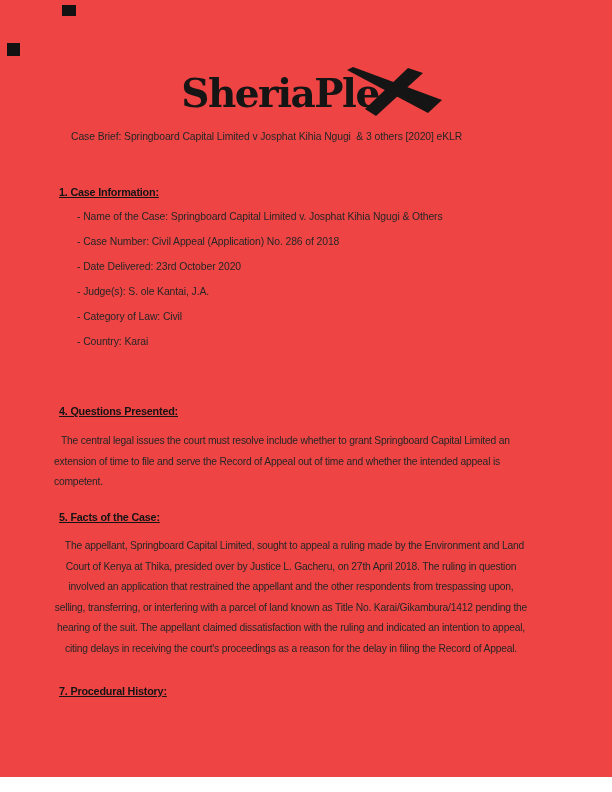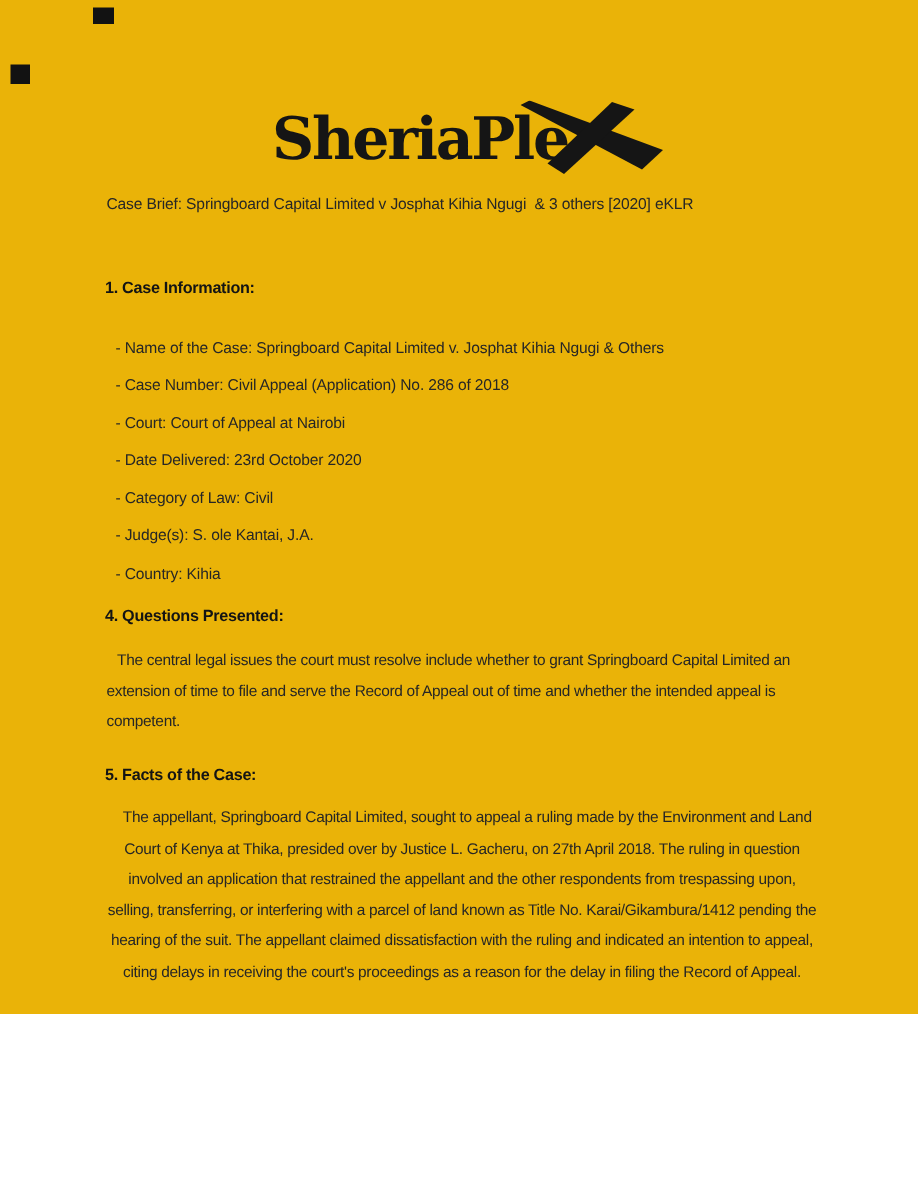--- a/index.html
+++ b/index.html
@@ -1,20 +1,20 @@
 <!DOCTYPE html>
 <html><head>
 <meta charset="utf-8">
 <style>
   html, body { margin: 0; padding: 0; background: #ffffff; }
   .page {
     position: relative;
     width: 612px;
-    height: 676px;
-    background: #eab308;
+    height: 777px;
+    background: #ef4444;
     overflow: hidden;
     font-family: "Liberation Sans", sans-serif;
     color: #2a2a2a;
   }
   .artifact-mark {
     position: absolute;
     background: #121212;
   }
   .mark-1 { left: 62px; top: 5px;  width: 14px; height: 11px; }
   .mark-2 { left: 7px;  top: 43px; width: 13px; height: 13px; }
@@ -49,45 +49,45 @@
     left: 71px; top: 130px;
     font-size: 10.4px;
     letter-spacing: -0.1px;
     line-height: 14px;
     white-space: pre;
     color: #262626;
     text-align: center;
   }
   .sec-heading {
     position: absolute;
-    left: 70px;
+    left: 59px;
     font-size: 10.8px;
     font-weight: bold;
     letter-spacing: -0.2px;
     line-height: 14px;
     color: #141414;
+    text-decoration: underline;
   }
   .h1 { top: 185px; }
   .h2 { top: 404px; }
   .h3 { top: 510px; }
   .h4 { top: 684px; }
 
   .case-items {
     position: absolute;
     left: 77px; top: 204px;
     width: 470px;
     font-size: 10.4px;
     letter-spacing: -0.1px;
     line-height: 25.1px;
     color: #262626;
-    margin-top: 16px;
   }
   .para {
     position: absolute;
-    left: 71px;
+    left: 54px;
     width: 474px;
     font-size: 10.3px;
     letter-spacing: -0.2px;
     line-height: 20.6px;
     text-indent: 7px;
     text-align: left;
     color: #262626;
   }
   .p2 { top: 431px; }
   .p3 { top: 536px; text-align: center; }
@@ -110,25 +110,24 @@
     </div>
   </div>
 
   <div class="doc-title">Case Brief: Springboard Capital Limited v Josphat Kihia Ngugi  &amp; 3 others [2020] eKLR</div>
 
   <div class="sec-heading h1">1. Case Information:</div>
 
   <div class="case-items">
     <div>- Name of the Case: Springboard Capital Limited v. Josphat Kihia Ngugi &amp; Others</div>
     <div>- Case Number: Civil Appeal (Application) No. 286 of 2018</div>
-    <div>- Court: Court of Appeal at Nairobi</div>
     <div>- Date Delivered: 23rd October 2020</div>
+    <div>- Judge(s): S. ole Kantai, J.A.</div>
     <div>- Category of Law: Civil</div>
-    <div>- Judge(s): S. ole Kantai, J.A.</div>
-    <div>- Country: Kihia</div>
+    <div>- Country: Karai</div>
   </div>
 
   <div class="sec-heading h2">4. Questions Presented:</div>
 
   <div class="para p2">The central legal issues the court must resolve include whether to grant Springboard Capital Limited an extension of time to file and serve the Record of Appeal out of time and whether the intended appeal is competent.</div>
 
   <div class="sec-heading h3">5. Facts of the Case:</div>
 
   <div class="para p3">The appellant, Springboard Capital Limited, sought to appeal a ruling made by the Environment and Land Court of Kenya at Thika, presided over by Justice L. Gacheru, on 27th April 2018. The ruling in question involved an application that restrained the appellant and the other respondents from trespassing upon, selling, transferring, or interfering with a parcel of land known as Title No. Karai/Gikambura/1412 pending the hearing of the suit. The appellant claimed dissatisfaction with the ruling and indicated an intention to appeal, citing delays in receiving the court's proceedings as a reason for the delay in filing the Record of Appeal.</div>
 

